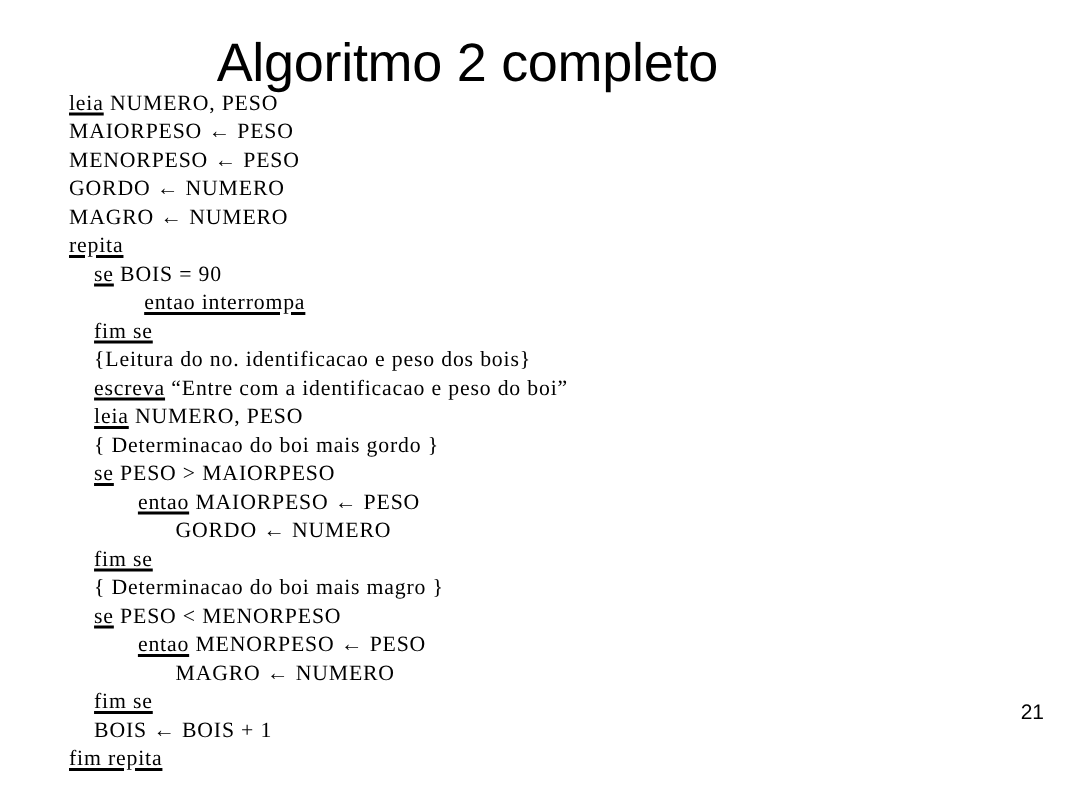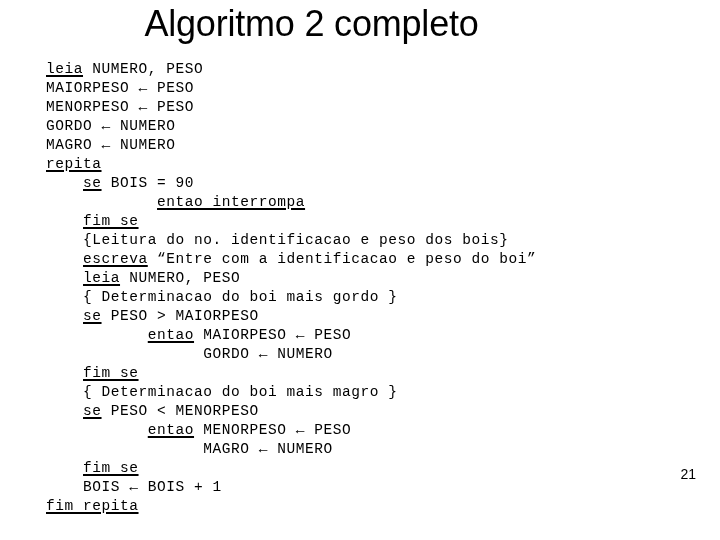--- a/index.html
+++ b/index.html
@@ -11,21 +11,21 @@
     position: relative;
     width: 720px;
     height: 540px;
     background: #ffffff;
     overflow: hidden;
     font-family: "Liberation Serif", "DejaVu Serif", serif;
   }
   #slide-title {
     position: absolute;
     left: 0;
-    top: 2px;
+    top: 20px;
     width: 623px;
     text-align: center;
     font-family: "Liberation Sans", "DejaVu Sans", sans-serif;
     font-size: 36px;
     line-height: 44px;
     font-weight: normal;
     color: #000000;
     letter-spacing: -0.2px;
     white-space: pre;
   }
@@ -37,20 +37,21 @@
     font-family: "Liberation Mono", "DejaVu Sans Mono", monospace;
     font-size: 14.5px;
     line-height: 19px;
     color: #000000;
     white-space: pre;
     letter-spacing: 0.55px;
   }
   .code-line {
     white-space: pre;
     min-height: 19px;
+    font-family: Liberation Serif, serif;
   }
   .kw {
     text-decoration: underline;
     text-underline-offset: 2px;
     text-decoration-thickness: 1.5px;
   }
   #page-number {
     position: absolute;
     right: 24px;
     top: 465px;

